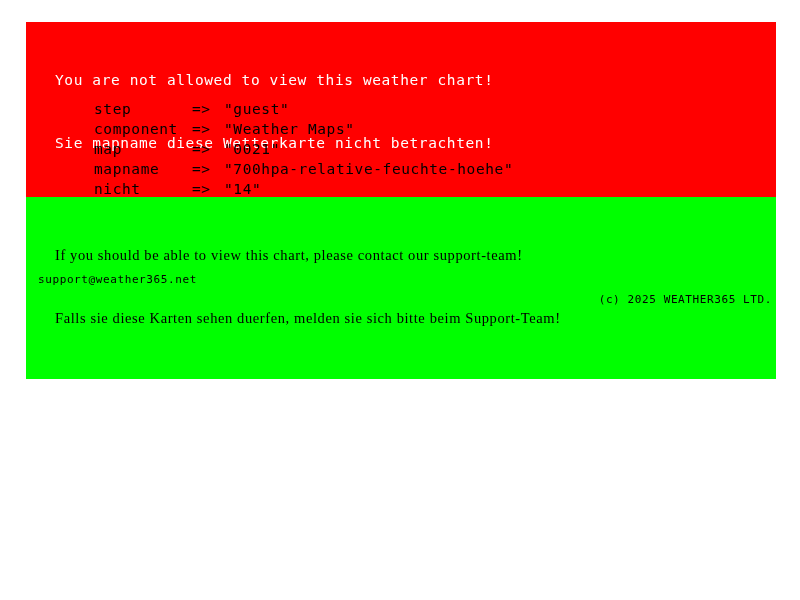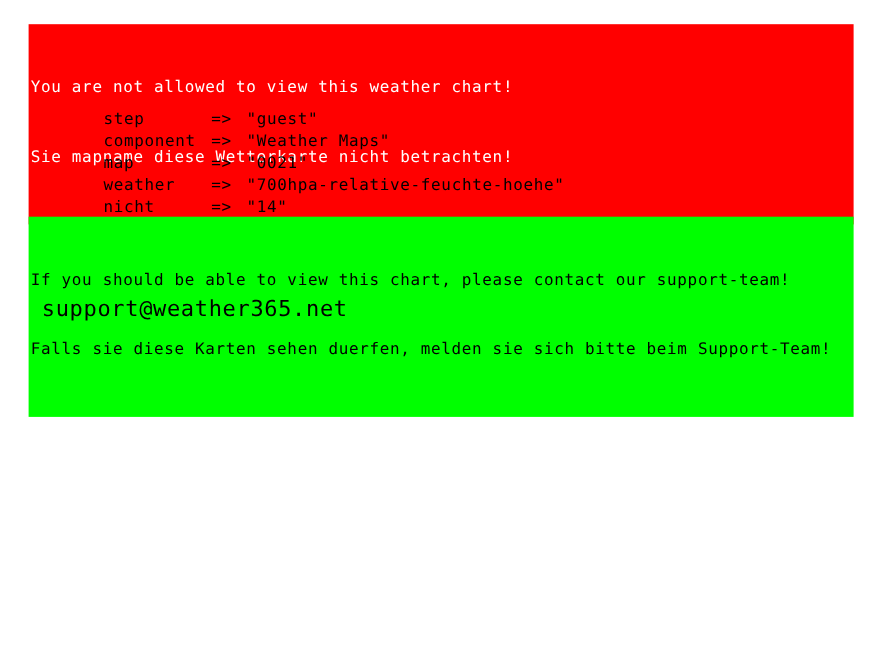--- a/index.html
+++ b/index.html
@@ -20,35 +20,36 @@
     left: 0;
     top: 0;
     width: 800px;
     height: 600px;
   }
   .banner {
     position: absolute;
     left: 26px;
     width: 750px;
     box-sizing: border-box;
-    padding: 6px 14px 8px 2px;
+    padding: 6px 14px 8px 29px;
     font-size: 14.5px;
     line-height: 21px;
     letter-spacing: 0.6px;
     white-space: pre;
   }
   .banner-error {
     top: 22px;
     background: #ff0000;
     color: #ffffff;
   }
   .banner-info {
     top: 197px;
     background: #00ff00;
     color: #000000;
+    font-family: Liberation Serif, serif;
   }
   .banner .line {
     display: block;
   }
   .details {
     position: absolute;
     left: 38px;
     top: 79px;
     font-size: 14.5px;
     line-height: 20px;
@@ -68,21 +69,21 @@
     width: 32px;
   }
   .detail-val {
     display: inline-block;
   }
   .footer {
     position: absolute;
     left: 38px;
     top: 250px;
     width: 734px;
-    font-size: 20px;
+    font-size: 11px;
     line-height: 20px;
     letter-spacing: 0.6px;
     white-space: pre;
   }
   .footer-left {
     float: left;
   }
   .footer-right {
     float: right;
   }
@@ -105,29 +106,30 @@
     <span class="detail-row">
       <span class="detail-key">step</span><span class="detail-arrow">=&gt;</span><span class="detail-val">"guest"</span>
     </span>
     <span class="detail-row">
       <span class="detail-key">component</span><span class="detail-arrow">=&gt;</span><span class="detail-val">"Weather Maps"</span>
     </span>
     <span class="detail-row">
       <span class="detail-key">map</span><span class="detail-arrow">=&gt;</span><span class="detail-val">"0021"</span>
     </span>
     <span class="detail-row">
-      <span class="detail-key">weather</span><span class="detail-arrow">=&gt;</span><span class="detail-val">"700hpa-relative-feuchte-hoehe"</span>
+      <span class="detail-key">mapname</span><span class="detail-arrow">=&gt;</span><span class="detail-val">"700hpa-relative-feuchte-hoehe"</span>
     </span>
     <span class="detail-row">
       <span class="detail-key">nicht</span><span class="detail-arrow">=&gt;</span><span class="detail-val">"14"</span>
     </span>
   </div>
 
   <div class="banner banner-info">
     <span class="line">If you should be able to view this chart, please contact our support-team!</span>
     <span class="line">Falls sie diese Karten sehen duerfen, melden sie sich bitte beim Support-Team!</span>
   </div>
 
   <div class="footer">
     <a class="mail footer-left" href="#">support@weather365.net</a>
+    <span class="footer-right">(c) 2025 WEATHER365 LTD.</span>
   </div>
 
 </div>
 
 </body></html>

